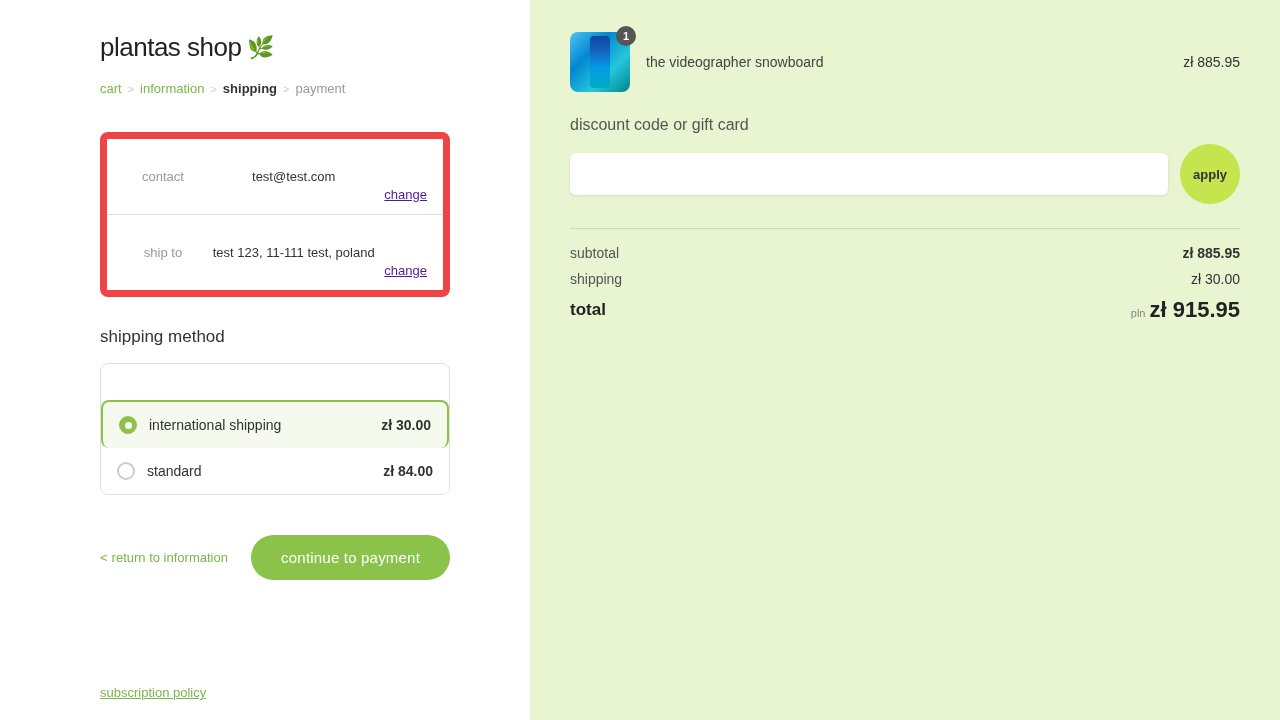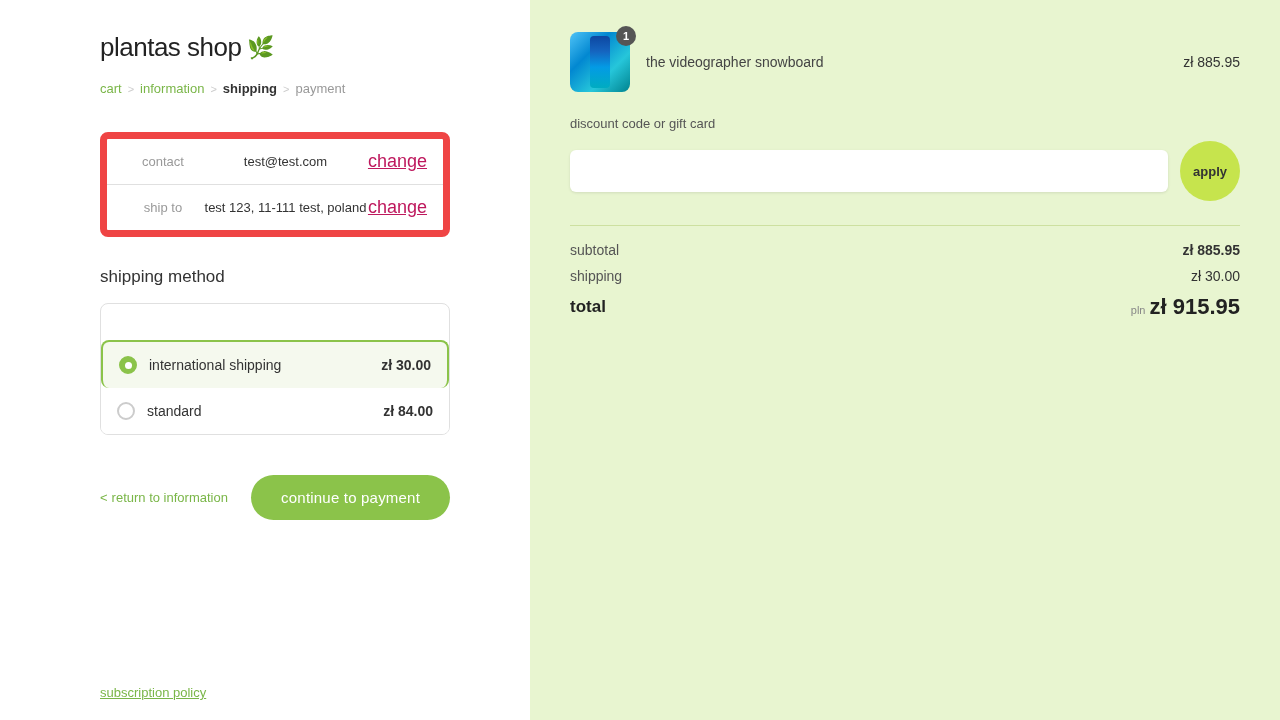--- a/index.html
+++ b/index.html
@@ -86,24 +86,25 @@
     .info-label {
       width: 80px;
       color: #999;
       flex-shrink: 0;
     }
     .info-value {
       flex: 1;
       color: #333;
     }
     .info-change {
-      color: #be185d;
+      color: #4c1d95;
       cursor: pointer;
       text-decoration: underline;
-      font-size: 18px;
+      font-size: 13px;
+      margin-top: 36px;
     }
 
     
     .section-title {
       font-size: 17px;
       font-weight: 400;
       color: #333;
       margin-bottom: 16px;
     }
 
@@ -266,21 +267,21 @@
       font-size: 14px;
       color: #444;
     }
     .product-price {
       font-size: 14px;
       color: #333;
     }
 
     
     .discount-label {
-      font-size: 13px;
+      font-size: 16px;
       color: #555;
       margin-bottom: 10px;
     }
     .discount-row {
       display: flex;
       align-items: center;
       gap: 12px;
       margin-bottom: 24px;
     }
     .discount-input {

